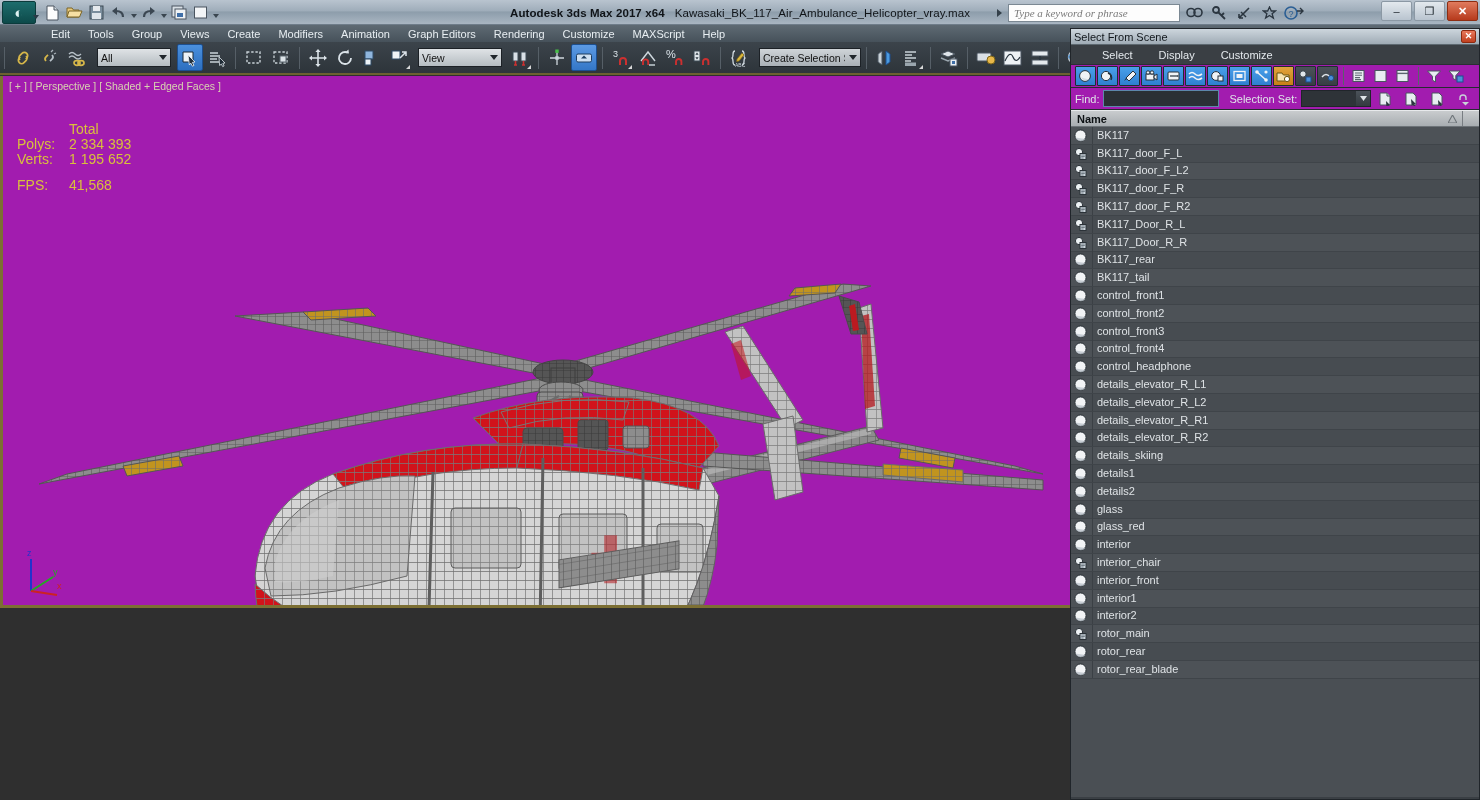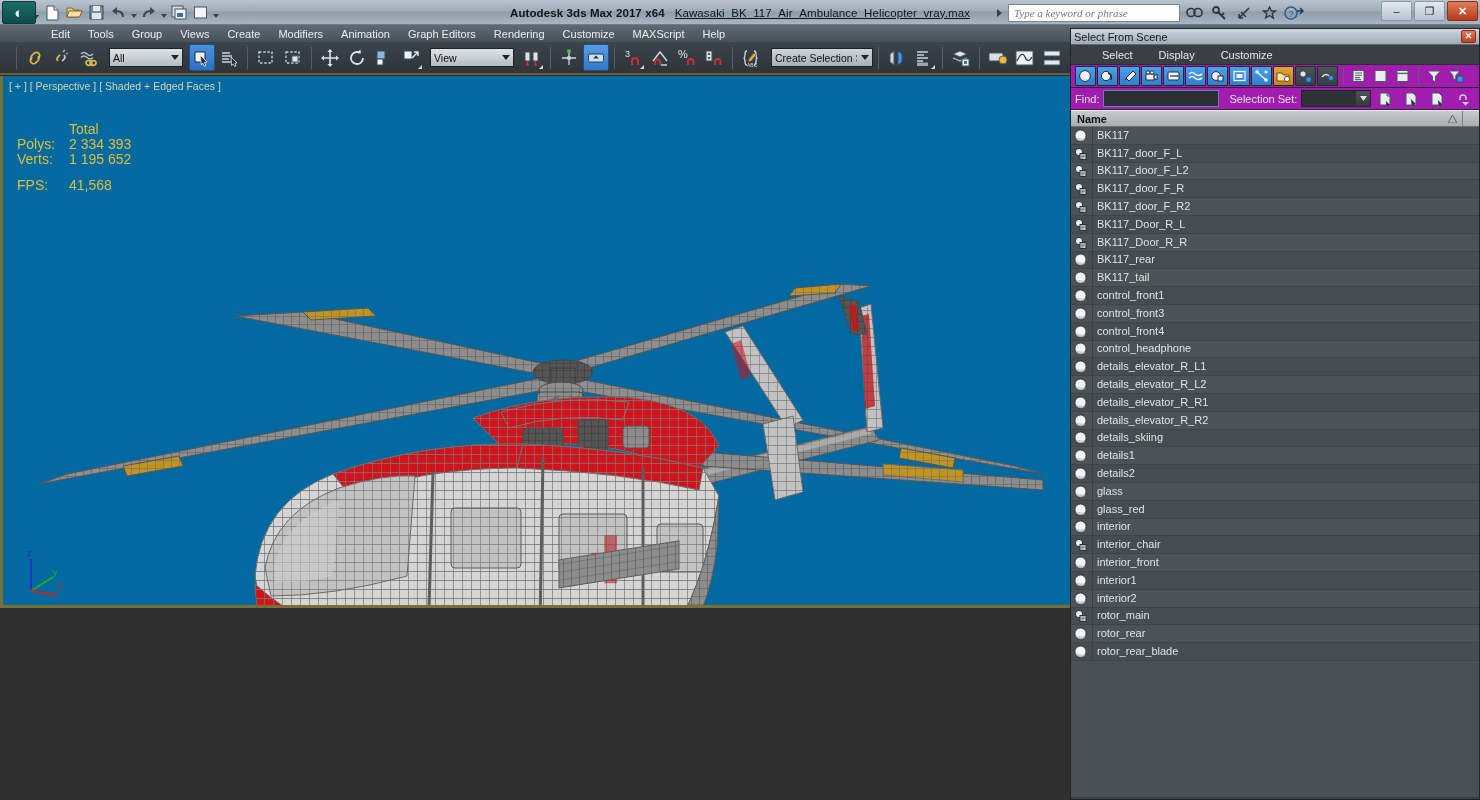--- a/index.html
+++ b/index.html
@@ -31,21 +31,21 @@
     border:1px solid transparent; border-radius:2px; }
   .tiny-caret{ width:0;height:0;border-left:3px solid transparent;border-right:3px solid transparent;
     border-top:4px solid #3a4650; margin-left:1px; align-self:flex-end; margin-bottom:5px;}
 
   .title-text{
     position:absolute; left:0; top:0; width:1480px; height:25px;
     display:flex; align-items:center; justify-content:center; gap:10px;
     font-size:11.5px; color:#101418; pointer-events:none; letter-spacing:.1px;
   }
   .title-app{ font-weight:600; }
-  .title-file{ font-weight:400;text-decoration:underline; }
+  .title-file{ font-weight:400; }
 
   .search-wrap{
     position:absolute; right:175px; top:3px; display:flex; align-items:center; gap:4px;
   }
   .search-caret{ width:0;height:0;border-top:4px solid transparent;border-bottom:4px solid transparent;
     border-left:5px solid #34404a; margin-right:2px;}
   .search-box{
     width:172px; height:18px; background:#fdfdfd; border:1px solid #7b8893;
     font-size:11px; font-style:italic; color:#7a7a7a; padding:0 5px; line-height:17px;
     font-family:"Liberation Serif", serif;
@@ -64,21 +64,21 @@
     border-bottom:1px solid #2c343a;
     display:flex; align-items:center; padding-left:42px;
   }
   .menu-item{ font-size:11px; color:#e8eef2; padding:0 9px; line-height:16px; }
 
   
   .maintoolbar{
     position:absolute; left:0; top:42px; width:1340px; height:33px;
     background:linear-gradient(to bottom,#3c444b,#2d343a);
     border-bottom:2px solid #6b6030;
-    display:flex; align-items:center; padding-left:12px; gap:1px; overflow:hidden;
+    display:flex; align-items:center; padding-left:0; gap:1px; overflow:hidden;
   }
   .tb-btn{
     width:26px; height:27px; border:1px solid transparent; border-radius:2px;
     display:flex;align-items:center;justify-content:center; position:relative;
   }
   .tb-btn.active{ background:linear-gradient(to bottom,#4b90dd,#2c6fc0); border-color:#1d4f8f; }
   .tb-btn.active2{ background:linear-gradient(to bottom,#5c9ae4,#3477c7); border-color:#1d4f8f; }
   .tb-sep{ width:1px; height:22px; background:#1f262b; border-right:1px solid #565f67; margin:0 4px; }
   .tb-combo{
     height:19px; background:linear-gradient(to bottom,#dfe3e6,#b5bcc1);
@@ -91,21 +91,21 @@
   .tb-combo.dark{ background:linear-gradient(to bottom,#cfd4d8,#a9b0b6); }
   .corner-tri{ position:absolute; right:1px; bottom:1px; width:0;height:0;
     border-left:4px solid transparent; border-bottom:4px solid #d8d8d8;}
 
   
   svg{ display:block; }
 
   
   .viewport{
     position:absolute; left:0; top:76px; width:1070px; height:532px;
-    background:#0369a1;
+    background:#a21caf;
     border-left:3px solid #7c6f33; border-bottom:3px solid #7c6f33;
     overflow:hidden;
   }
   .vp-label{
     position:absolute; left:6px; top:4px; font-size:10.5px; color:#d8d4b0;
     font-family:"Liberation Sans", sans-serif; white-space:nowrap;
   }
   .vp-stats{
     position:absolute; left:14px; top:26px; font-size:14px; color:#d9c03c;
     line-height:15px;
@@ -986,20 +986,30 @@
           <span class="nm">control_front1</span>
         </div>
         <div class="row">
           <span class="ico">
             <svg width="13" height="13" viewBox="0 0 13 13">
               <circle cx="6.5" cy="6.5" r="5.6" fill="#f2f4f6" stroke="#2b3238" stroke-width="1"></circle>
               <path d="M1.6 8.6a5.6 5.6 0 009.8 1.4" fill="#b9c2c9" opacity=".75"></path>
             </svg>
           </span>
           <span class="sep"></span>
+          <span class="nm">control_front2</span>
+        </div>
+        <div class="row">
+          <span class="ico">
+            <svg width="13" height="13" viewBox="0 0 13 13">
+              <circle cx="6.5" cy="6.5" r="5.6" fill="#f2f4f6" stroke="#2b3238" stroke-width="1"></circle>
+              <path d="M1.6 8.6a5.6 5.6 0 009.8 1.4" fill="#b9c2c9" opacity=".75"></path>
+            </svg>
+          </span>
+          <span class="sep"></span>
           <span class="nm">control_front3</span>
         </div>
         <div class="row">
           <span class="ico">
             <svg width="13" height="13" viewBox="0 0 13 13">
               <circle cx="6.5" cy="6.5" r="5.6" fill="#f2f4f6" stroke="#2b3238" stroke-width="1"></circle>
               <path d="M1.6 8.6a5.6 5.6 0 009.8 1.4" fill="#b9c2c9" opacity=".75"></path>
             </svg>
           </span>
           <span class="sep"></span>

